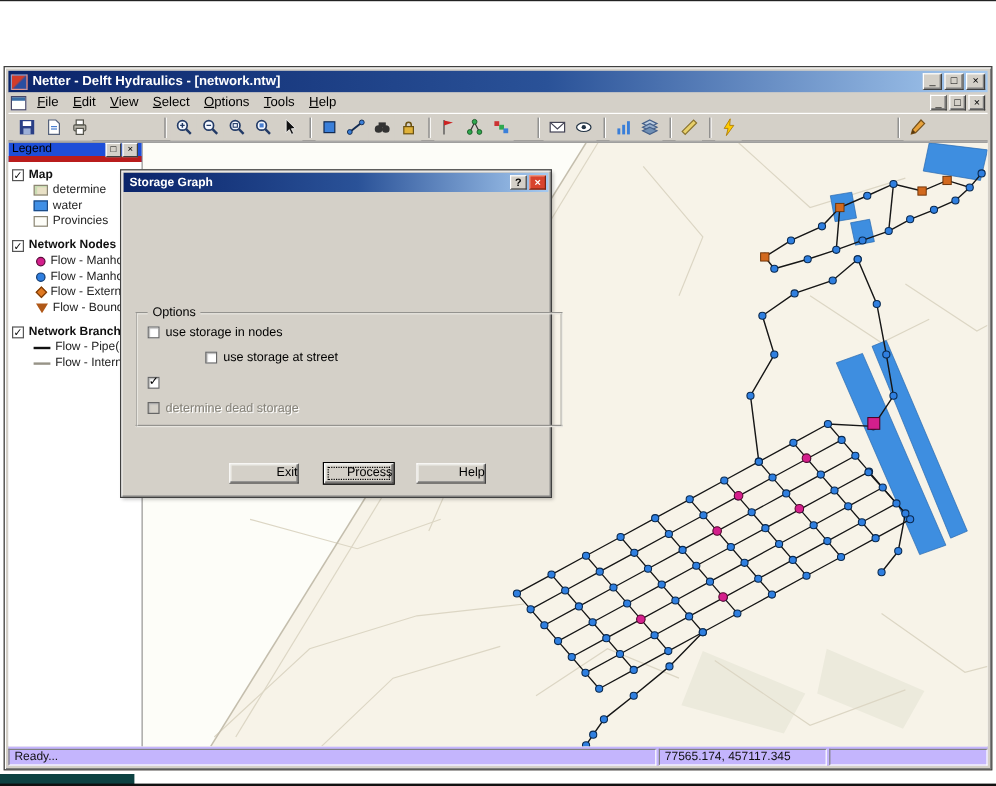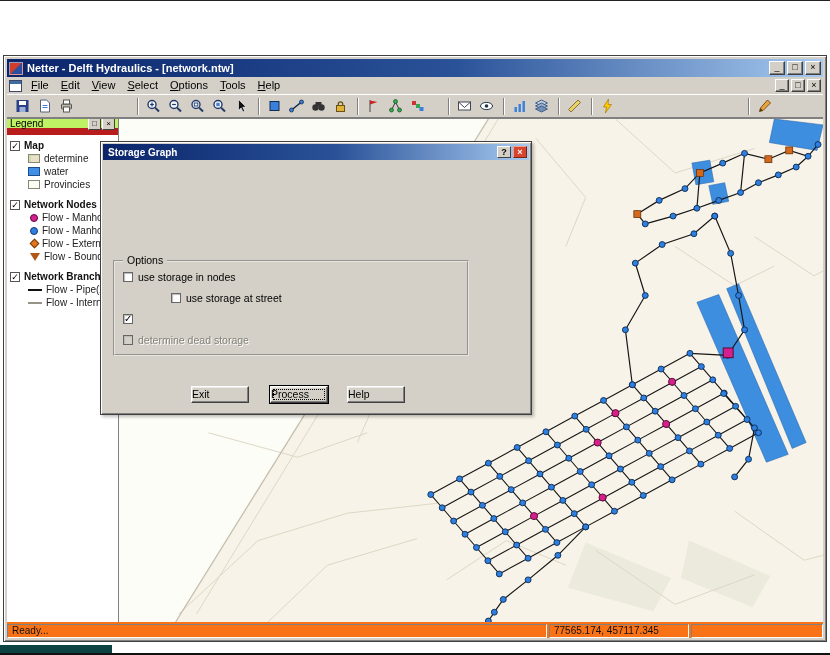--- a/index.html
+++ b/index.html
@@ -32,21 +32,21 @@
   .toolbar { height:24px; flex:none; display:flex; align-items:center; padding:1px 4px; background:#d4d0c8;
     border-top:1px solid #fff; border-bottom:1px solid #808080; }
   .tool-btn { width:22px; height:21px; flex:none; display:flex; align-items:center; justify-content:center;
     background:#d4d0c8; border:1px solid #d4d0c8; }
   .tool-sep { width:2px; height:17px; flex:none; border-left:1px solid #808080; border-right:1px solid #fff; margin:0 3px; }
 
   
   .workspace { flex:1; display:flex; position:relative; background:#fff; overflow:hidden; border-top:1px solid #808080; }
 
   .legend-panel { width:112px; flex:none; background:#fff; border-right:1px solid #808080; display:flex; flex-direction:column; }
-  .legend-header { height:16px; flex:none; background:#bef264; border-bottom:7px solid #b91c1c; display:flex; align-items:center; font-size:10px; padding:0 3px; }
+  .legend-header { height:16px; flex:none; background:#1d4ed8; border-bottom:5px solid #b91c1c; display:flex; align-items:center; font-size:10px; padding:0 3px; }
   .legend-header .hd-label { flex:1; }
   .hd-btn { width:13px; height:12px; flex:none; margin-left:1px; background:#d4d0c8; border:1px solid; border-color:#fff #404040 #404040 #fff;
     font-size:8px; line-height:10px; text-align:center; }
   .legend-body { flex:1; padding:4px 2px; font-size:10px; overflow:hidden; }
   .lg-section { margin-top:7px; }
   .lg-section:first-child { margin-top:0; }
   .lg-row { display:flex; align-items:center; height:13px; white-space:nowrap; overflow:hidden; }
   .lg-check { width:10px; height:10px; flex:none; border:1px solid #555; background:#fff; font-size:9px; line-height:8px; text-align:center; margin:0 4px 0 1px; }
   .lg-sec-label { font-weight:bold; color:#111; }
   .lg-item { padding-left:19px; }
@@ -59,46 +59,46 @@
   .sw-node-blue { width:8px; height:8px; border-radius:50%; background:#2f7fe0; border:1px solid #123a6e; margin-left:2px; }
   .sw-node-orange { width:7px; height:7px; background:#e07820; border:1px solid #7a3c08; transform:rotate(45deg); margin-left:3px; }
   .sw-node-triangle { width:0; height:0; border-left:5px solid transparent; border-right:5px solid transparent; border-top:8px solid #b05818; margin-left:2px; }
   .sw-line-black { width:14px; height:0; border-top:2px solid #111; }
   .sw-line-gray { width:14px; height:0; border-top:2px solid #979387; }
 
   .map-area { flex:1; position:relative; background:#f7f3e8; }
   #map-svg { width:100%; height:100%; display:block; }
 
   
-  .dialog { position:absolute; left:93px; top:22px; width:432px; height:274px; z-index:5; background:#d4d0c8;
+  .dialog { position:absolute; left:93px; top:22px; width:360px; height:274px; z-index:5; background:#d4d0c8;
     border:1px solid #404040; box-shadow: inset 1px 1px 0 #fff, inset -1px -1px 0 #808080, 2px 2px 3px rgba(0,0,0,.25);
     padding:2px; }
   .dlg-title { height:16px; background:linear-gradient(90deg,#0a246a 0%,#2a5298 55%,#a6caf0 100%); color:#fff;
     font-weight:bold; font-size:10px; display:flex; align-items:center; padding:0 2px; }
   .dlg-title-text { flex:1; margin-left:3px; white-space:nowrap; }
   .dlg-ctl { width:14px; height:12px; flex:none; margin-left:2px; background:#d4d0c8; border:1px solid;
     border-color:#fff #404040 #404040 #fff; font-size:9px; line-height:10px; text-align:center; color:#000; }
   .dlg-ctl.close { background:#d8442e; color:#fff; border-color:#f0a089 #7a2412 #7a2412 #f0a089; font-weight:bold; }
   .dlg-body { position:relative; height:calc(100% - 16px); font-size:10.5px; }
   .groupbox { position:absolute; border:2px groove #e8e6e0; }
   .gb-label { position:absolute; top:-8px; left:8px; background:#d4d0c8; padding:0 4px; font-size:10.5px; color:#000; }
   #group-select { left:10px; top:20px; width:356px; height:64px; }
   #group-options { left:10px; top:100px; width:356px; height:96px; }
   .opt-row { position:absolute; display:flex; align-items:center; height:13px; white-space:nowrap; }
   .radio { width:10px; height:10px; flex:none; border-radius:50%; border:1px solid #666; background:#fff; margin-right:5px; position:relative; box-shadow: inset 1px 1px 1px #b8b8b8; }
   .radio.sel::after { content:""; position:absolute; left:2.5px; top:2.5px; width:4px; height:4px; border-radius:50%; background:#000; }
   .cb { width:10px; height:10px; flex:none; border:1px solid #666; background:#fff; margin-right:5px; font-size:10px; line-height:8px; text-align:center; box-shadow: inset 1px 1px 1px #b8b8b8; }
   .cb.disabled { background:#d4d0c8; color:#777; }
   .opt-row .lbl.disabled { color:#858279; text-shadow:1px 1px 0 #fff; }
-  .dlg-push { position:absolute; width:58px; height:17px; font-size:10.5px; text-align:left; line-height:15px; background:#d4d0c8;
+  .dlg-push { position:absolute; width:58px; height:17px; font-size:10.5px; text-align:right; line-height:15px; background:#d4d0c8;
     border:1px solid; border-color:#fff #404040 #404040 #fff; box-shadow: inset -1px -1px 0 #808080, inset 1px 1px 0 #ecebe5; }
   .dlg-push.default { box-shadow: 0 0 0 1px #000, inset -1px -1px 0 #808080, inset 1px 1px 0 #ecebe5; outline:1px dotted #000; outline-offset:-4px; }
 
   
-  .statusbar { height:16px; flex:none; display:flex; gap:2px; padding-top:2px; font-size:10px; background:#f97316; }
+  .statusbar { height:16px; flex:none; display:flex; gap:2px; padding-top:2px; font-size:10px; background:#c4b5fd; }
   .sb-panel { border:1px solid; border-color:#808080 #fff #fff #808080; padding:0 4px; line-height:12px; color:#111; overflow:hidden; white-space:nowrap; }
   .sb-ready { width:540px; }
   .sb-coords { width:140px; text-align:left; }
   .sb-rest { flex:1; }
 </style>
 </head>
 <body>
 
 <div id="screen">
   <div class="edge-line-top"></div>

